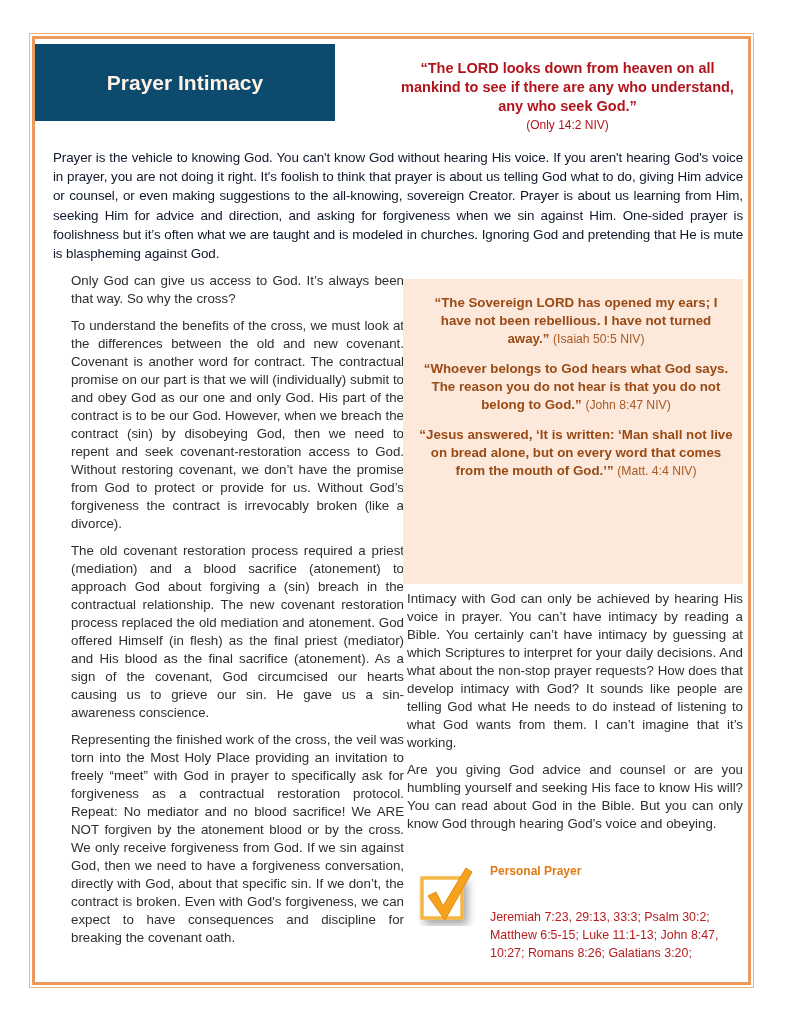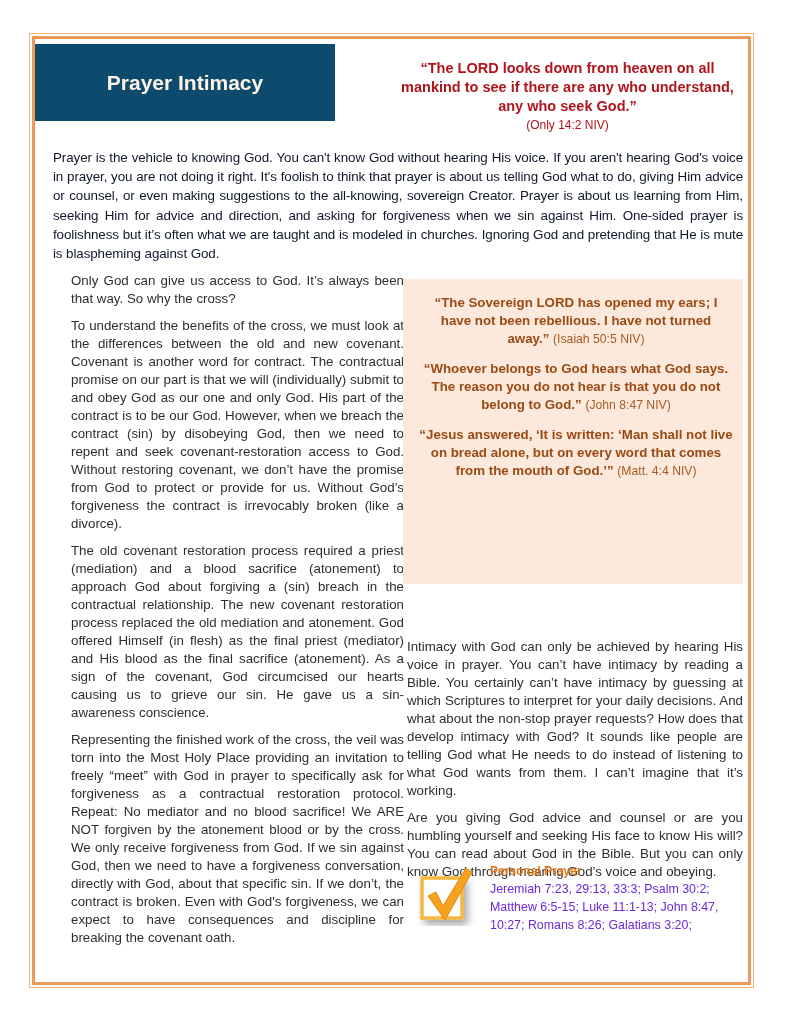--- a/index.html
+++ b/index.html
@@ -21,27 +21,27 @@
   .col-left { position: absolute; left: 71px; top: 272px; width: 333px; font-size: 13.3px;
               line-height: 18px; text-align: justify; color: #2e2e2e; }
   .col-left p { margin: 0 0 9px 0; }
   .quote-panel { position: absolute; left: 403px; top: 270px; width: 340px; height: 305px;
                  background: #fce9dc; box-sizing: border-box; padding: 15px 10px 0 16px; text-align: center;
                  color: #9a4a14; margin-top: 9px; }
   .quote-panel .pq { margin: 0 0 12px 0; font-size: 13.3px; line-height: 18px; }
   .quote-panel .pq b { font-weight: bold; }
   .quote-panel .pref { font-weight: normal; font-size: 12.2px; color: #a85a22; }
   .col-right { position: absolute; left: 407px; top: 590px; width: 336px; font-size: 13.3px;
-               line-height: 18px; text-align: justify; color: #2e2e2e; margin-top: 48px; }
+               line-height: 18px; text-align: justify; color: #2e2e2e; }
   .col-right p { margin: 0 0 9px 0; }
   .prayer-box { position: absolute; left: 418px; top: 862px; width: 320px; }
   .check-icon { position: absolute; left: 0; top: 2px; width: 62px; height: 62px; }
   .prayer-text { position: absolute; left: 72px; top: 0; width: 260px; }
   .prayer-title { color: #e07a18; font-weight: bold; font-size: 12px; line-height: 18px; }
-  .prayer-refs { font-size: 12.4px; line-height: 18px; color: #6d28d9; }
+  .prayer-refs { font-size: 12.4px; line-height: 18px; color: #b91c1c; margin-top: 28px; }
 </style>
 </head>
 <body>
 
 <div class="frame-outer"></div>
 <div class="frame-inner"></div>
 
 <div class="title-box">
   <span>Prayer Intimacy</span>
 </div>

